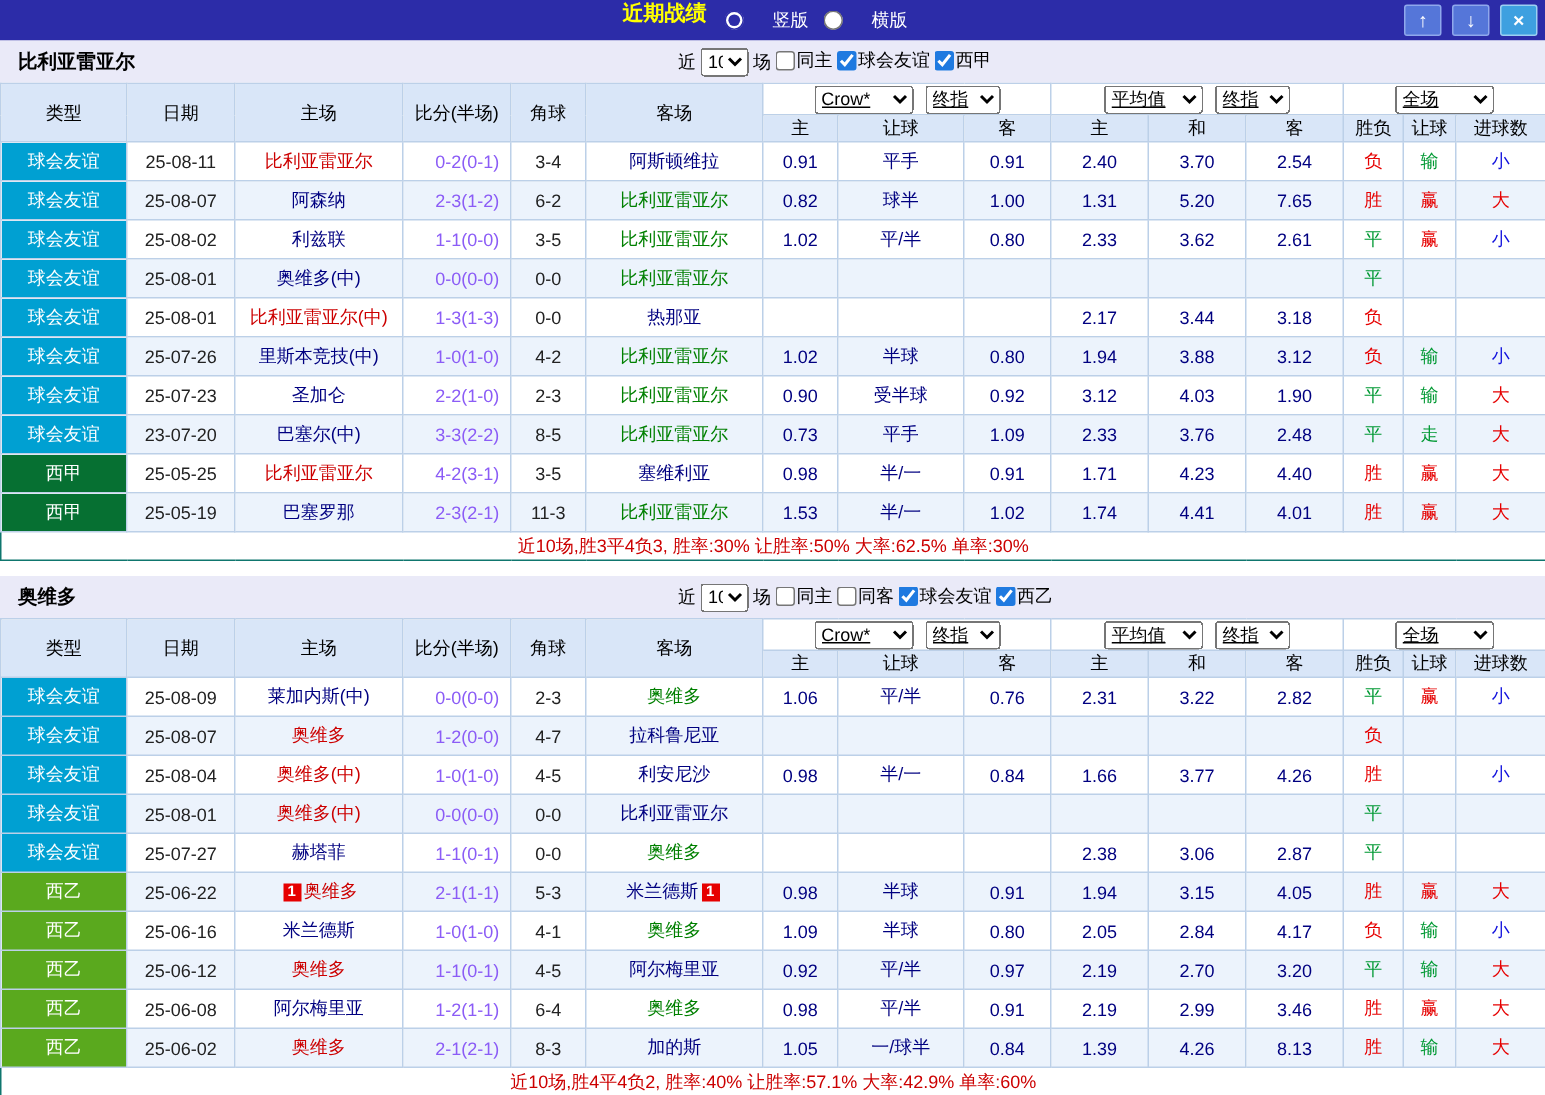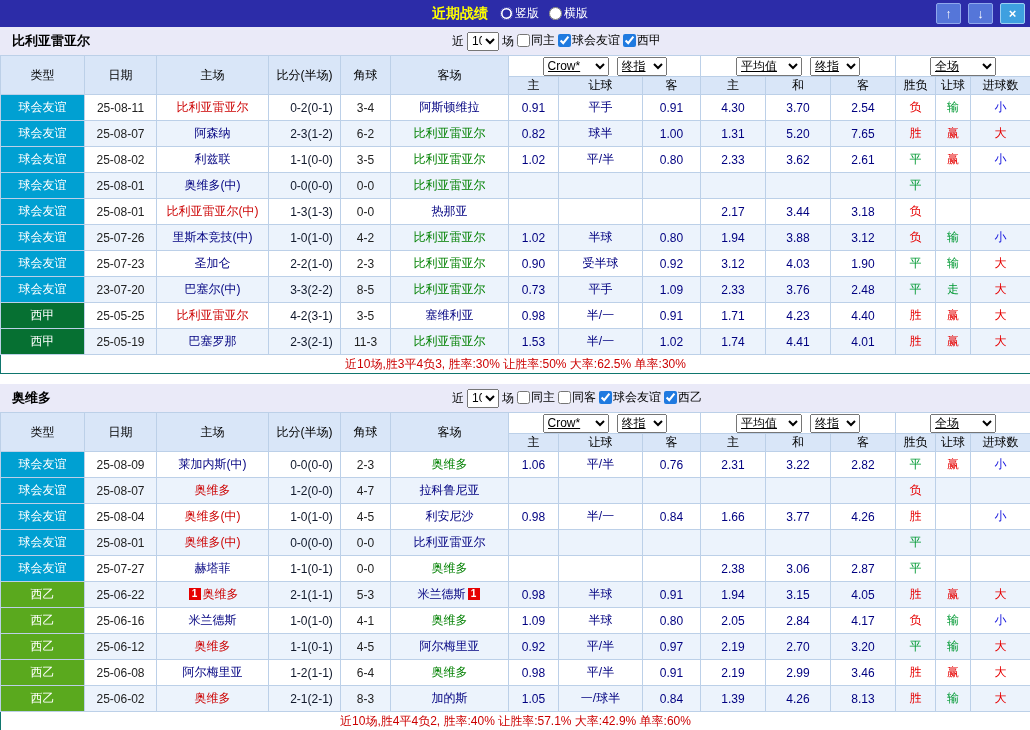--- a/index.html
+++ b/index.html
@@ -1,23 +1,23 @@
 <!DOCTYPE html>
 <html><head>
 <meta charset="utf-8">
 <style>
   html,body{margin:0;padding:0;}
   body{
     width:1030px;height:730px;overflow:hidden;background:#fff;
     font-family:"Liberation Sans","DejaVu Sans",sans-serif;font-size:12px;color:#222;
   }
   
-  .topbar{height:27px;background:#2c2ca8;display:flex;align-items:center;justify-content:center;position:relative;color:#fff;}
+  .topbar{height:27px;background:#2c2ca8;display:flex;justify-content:center;position:relative;color:#fff;}
   .topbar .title{color:#ffff00;font-weight:bold;font-size:14px;margin-right:12px;}
-  .radio-opt{display:inline-flex;align-items:center;gap:2px;margin-right:10px;font-size:12px;color:#fff;cursor:pointer;}
+  .radio-opt{display:inline-flex;align-items:center;gap:19px;margin-right:10px;font-size:12px;color:#fff;cursor:pointer;}
   .radio-opt input{margin:0;width:13px;height:13px;accent-color:#2c2ca8;}
   .tb-btns{position:absolute;right:5px;top:3px;display:flex;gap:7px;}
   .tb-btn{width:25px;height:21px;background:#5576d9;color:#fff;border:1px solid #8fa8ec;
     font-size:13px;line-height:18px;text-align:center;cursor:pointer;border-radius:2px;padding:0;font-weight:bold;}
   .tb-btn.close{background:#3ea0e0;border-color:#9cd0f2;}
   
   .section-head{height:28px;background:#eaeaf8;position:relative;display:flex;align-items:center;}
   .team-name{margin-left:12px;font-size:13px;font-weight:bold;color:#000;}
   .filters{position:absolute;left:452px;top:0;height:28px;display:flex;align-items:center;font-size:12px;color:#000;}
   .filters .count-select{width:32px;height:19px;font-size:12px;margin:0 3px;}
@@ -35,21 +35,21 @@
   .sel-w2{width:50px;}
   .grid tbody td{height:25px;font-size:12px;background:#fff;}
   .grid tbody tr:nth-child(even) td{background:#ecf3fc;}
   td.lg-friendly{background:#00a0d2 !important;color:#fff;}
   td.lg-laliga{background:#067032 !important;color:#fff;}
   td.lg-laliga2{background:#5aa91e !important;color:#fff;}
   td.team{cursor:pointer;}
   td.team.focal-home{color:#cc0000;}
   td.team.focal-away{color:#008000;}
   td.team.other{color:#000080;margin-top:28px;}
-  td.score{color:#0f172a;padding-left:14px;}
+  td.score{color:#8b5cf6;padding-left:14px;}
   td.date,td.corner{color:#222;}
   td.odds{color:#000080;}
   td.res.c-red{color:#e60000;}
   td.res.c-green{color:#009933;}
   td.res.c-blue{color:#1010dd;}
   .grid tfoot td.summary{height:18px;background:#fff;color:#cc0000;font-size:12px;border:1px solid #0f766e;}
   .card-badge{display:inline-block;background:#e60000;color:#fff;font-size:10px;line-height:12px;width:12px;height:12px;margin:0 2px;vertical-align:1px;font-weight:bold;}
 </style>
 </head>
 <body>
@@ -147,21 +147,21 @@
           <tr>
             <td class="lg lg-friendly">球会友谊</td>
             <td class="date">25-08-11</td>
             <td class="team focal-home"><span>比利亚雷亚尔</span></td>
             <td class="score">0-2(0-1)</td>
             <td class="corner">3-4</td>
             <td class="team other"><span>阿斯顿维拉</span></td>
             <td class="odds">0.91</td>
             <td class="odds">平手</td>
             <td class="odds">0.91</td>
-            <td class="odds">4.30</td>
+            <td class="odds">2.40</td>
             <td class="odds">3.70</td>
             <td class="odds">2.54</td>
             <td class="res c-red">负</td>
             <td class="res c-green">输</td>
             <td class="res c-blue">小</td>
           </tr>
           <tr>
             <td class="lg lg-friendly">球会友谊</td>
             <td class="date">25-08-07</td>
             <td class="team other"><span>阿森纳</span></td>

